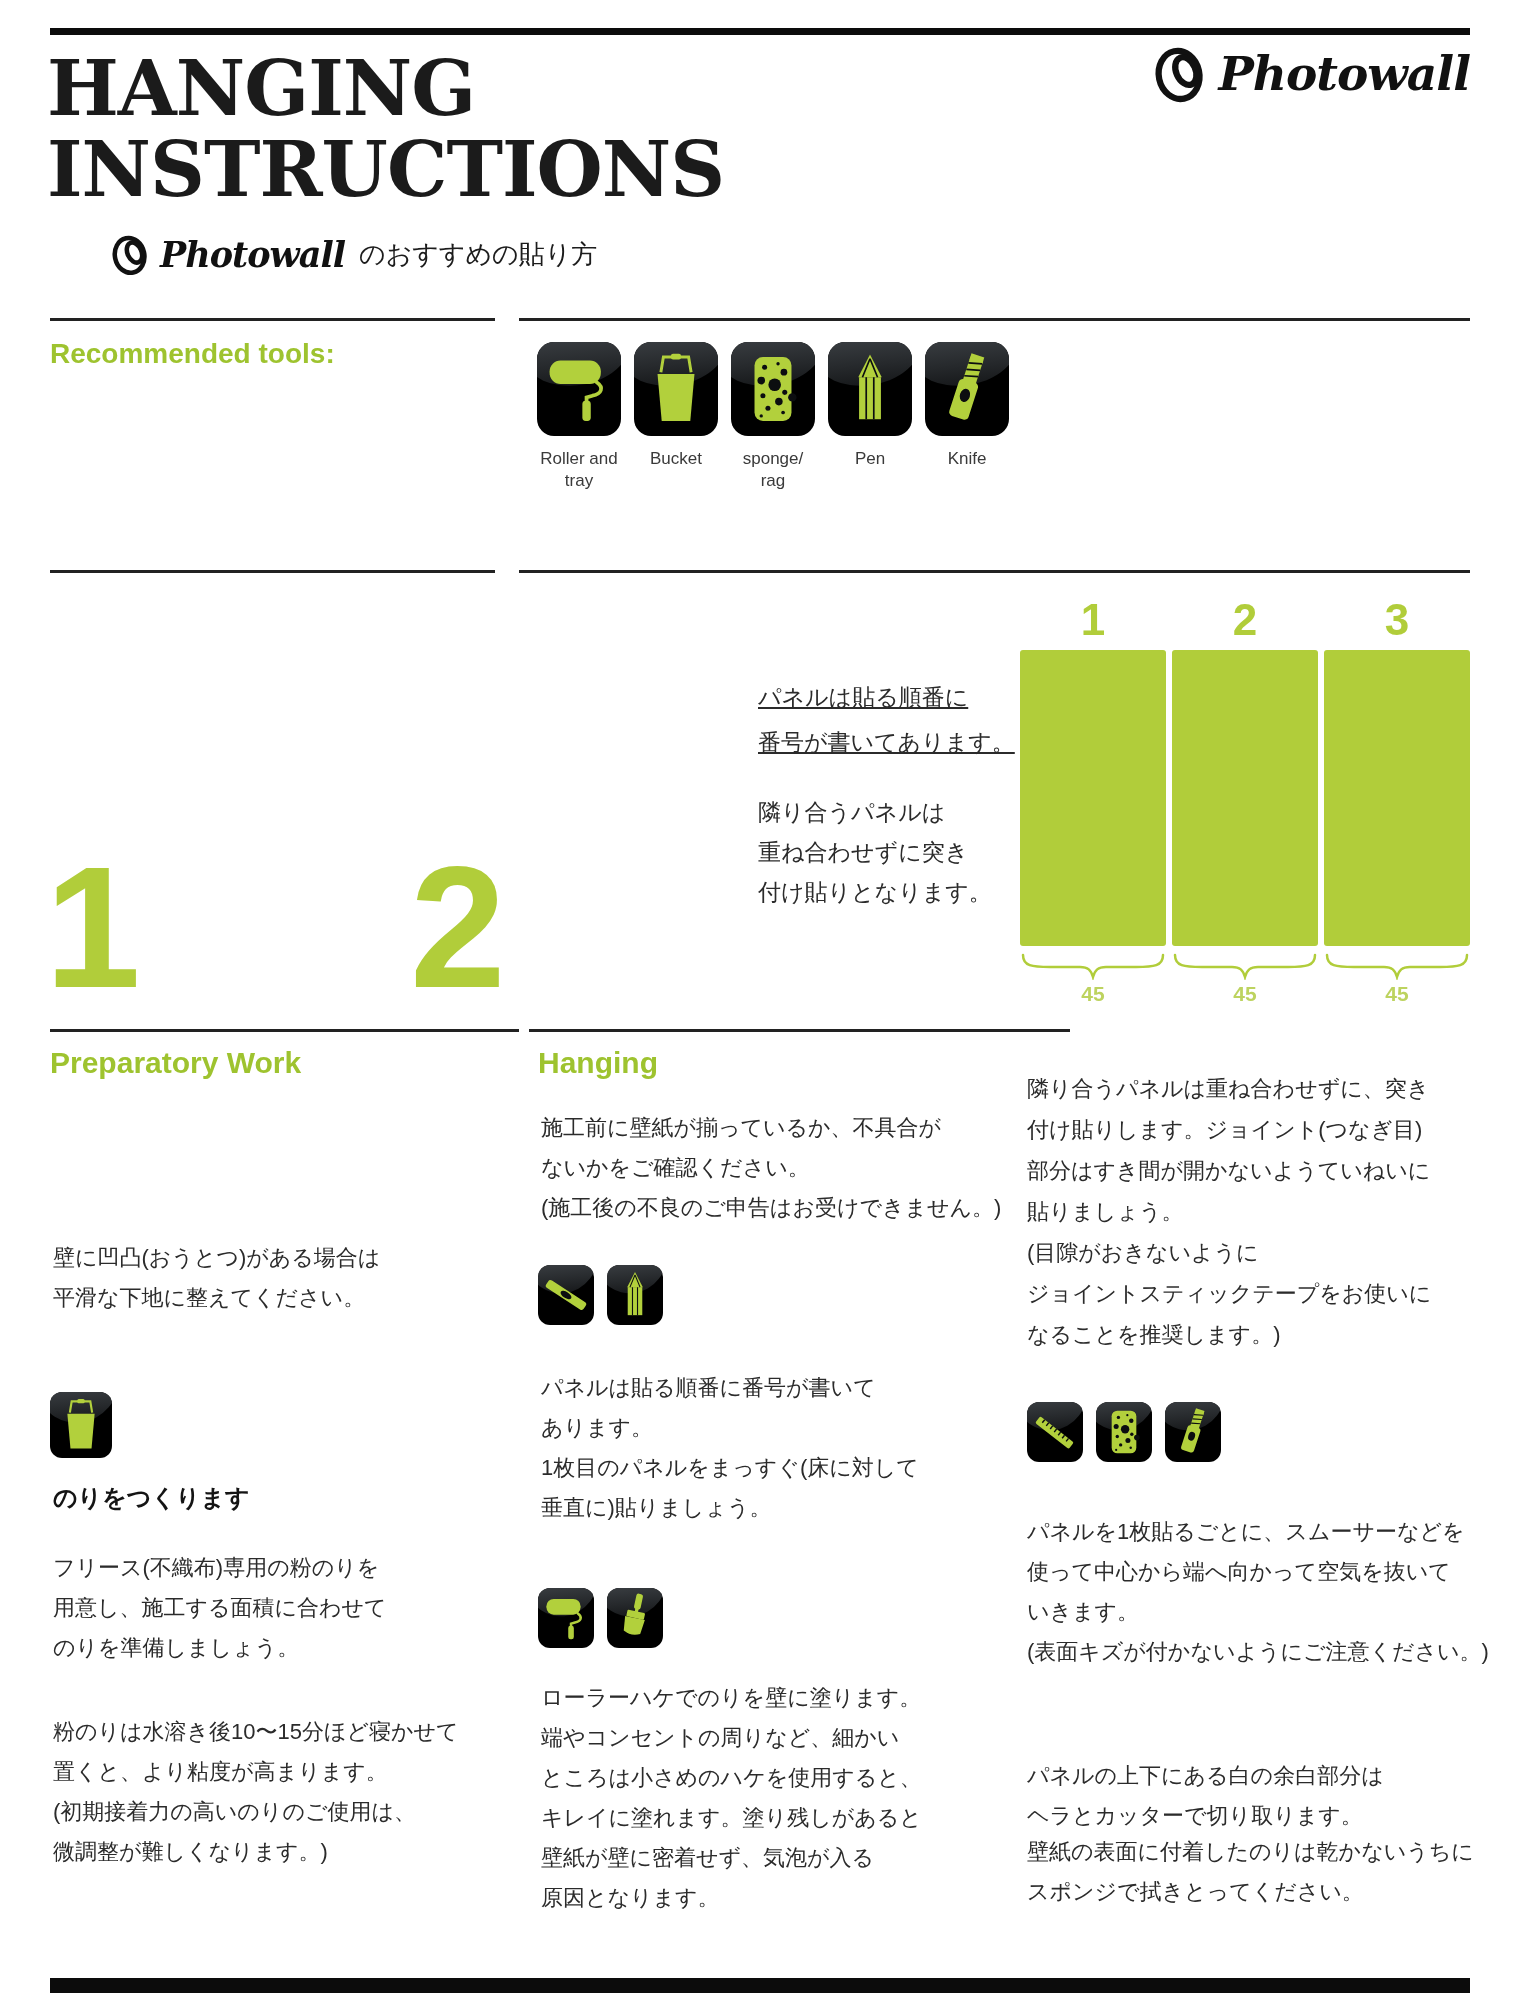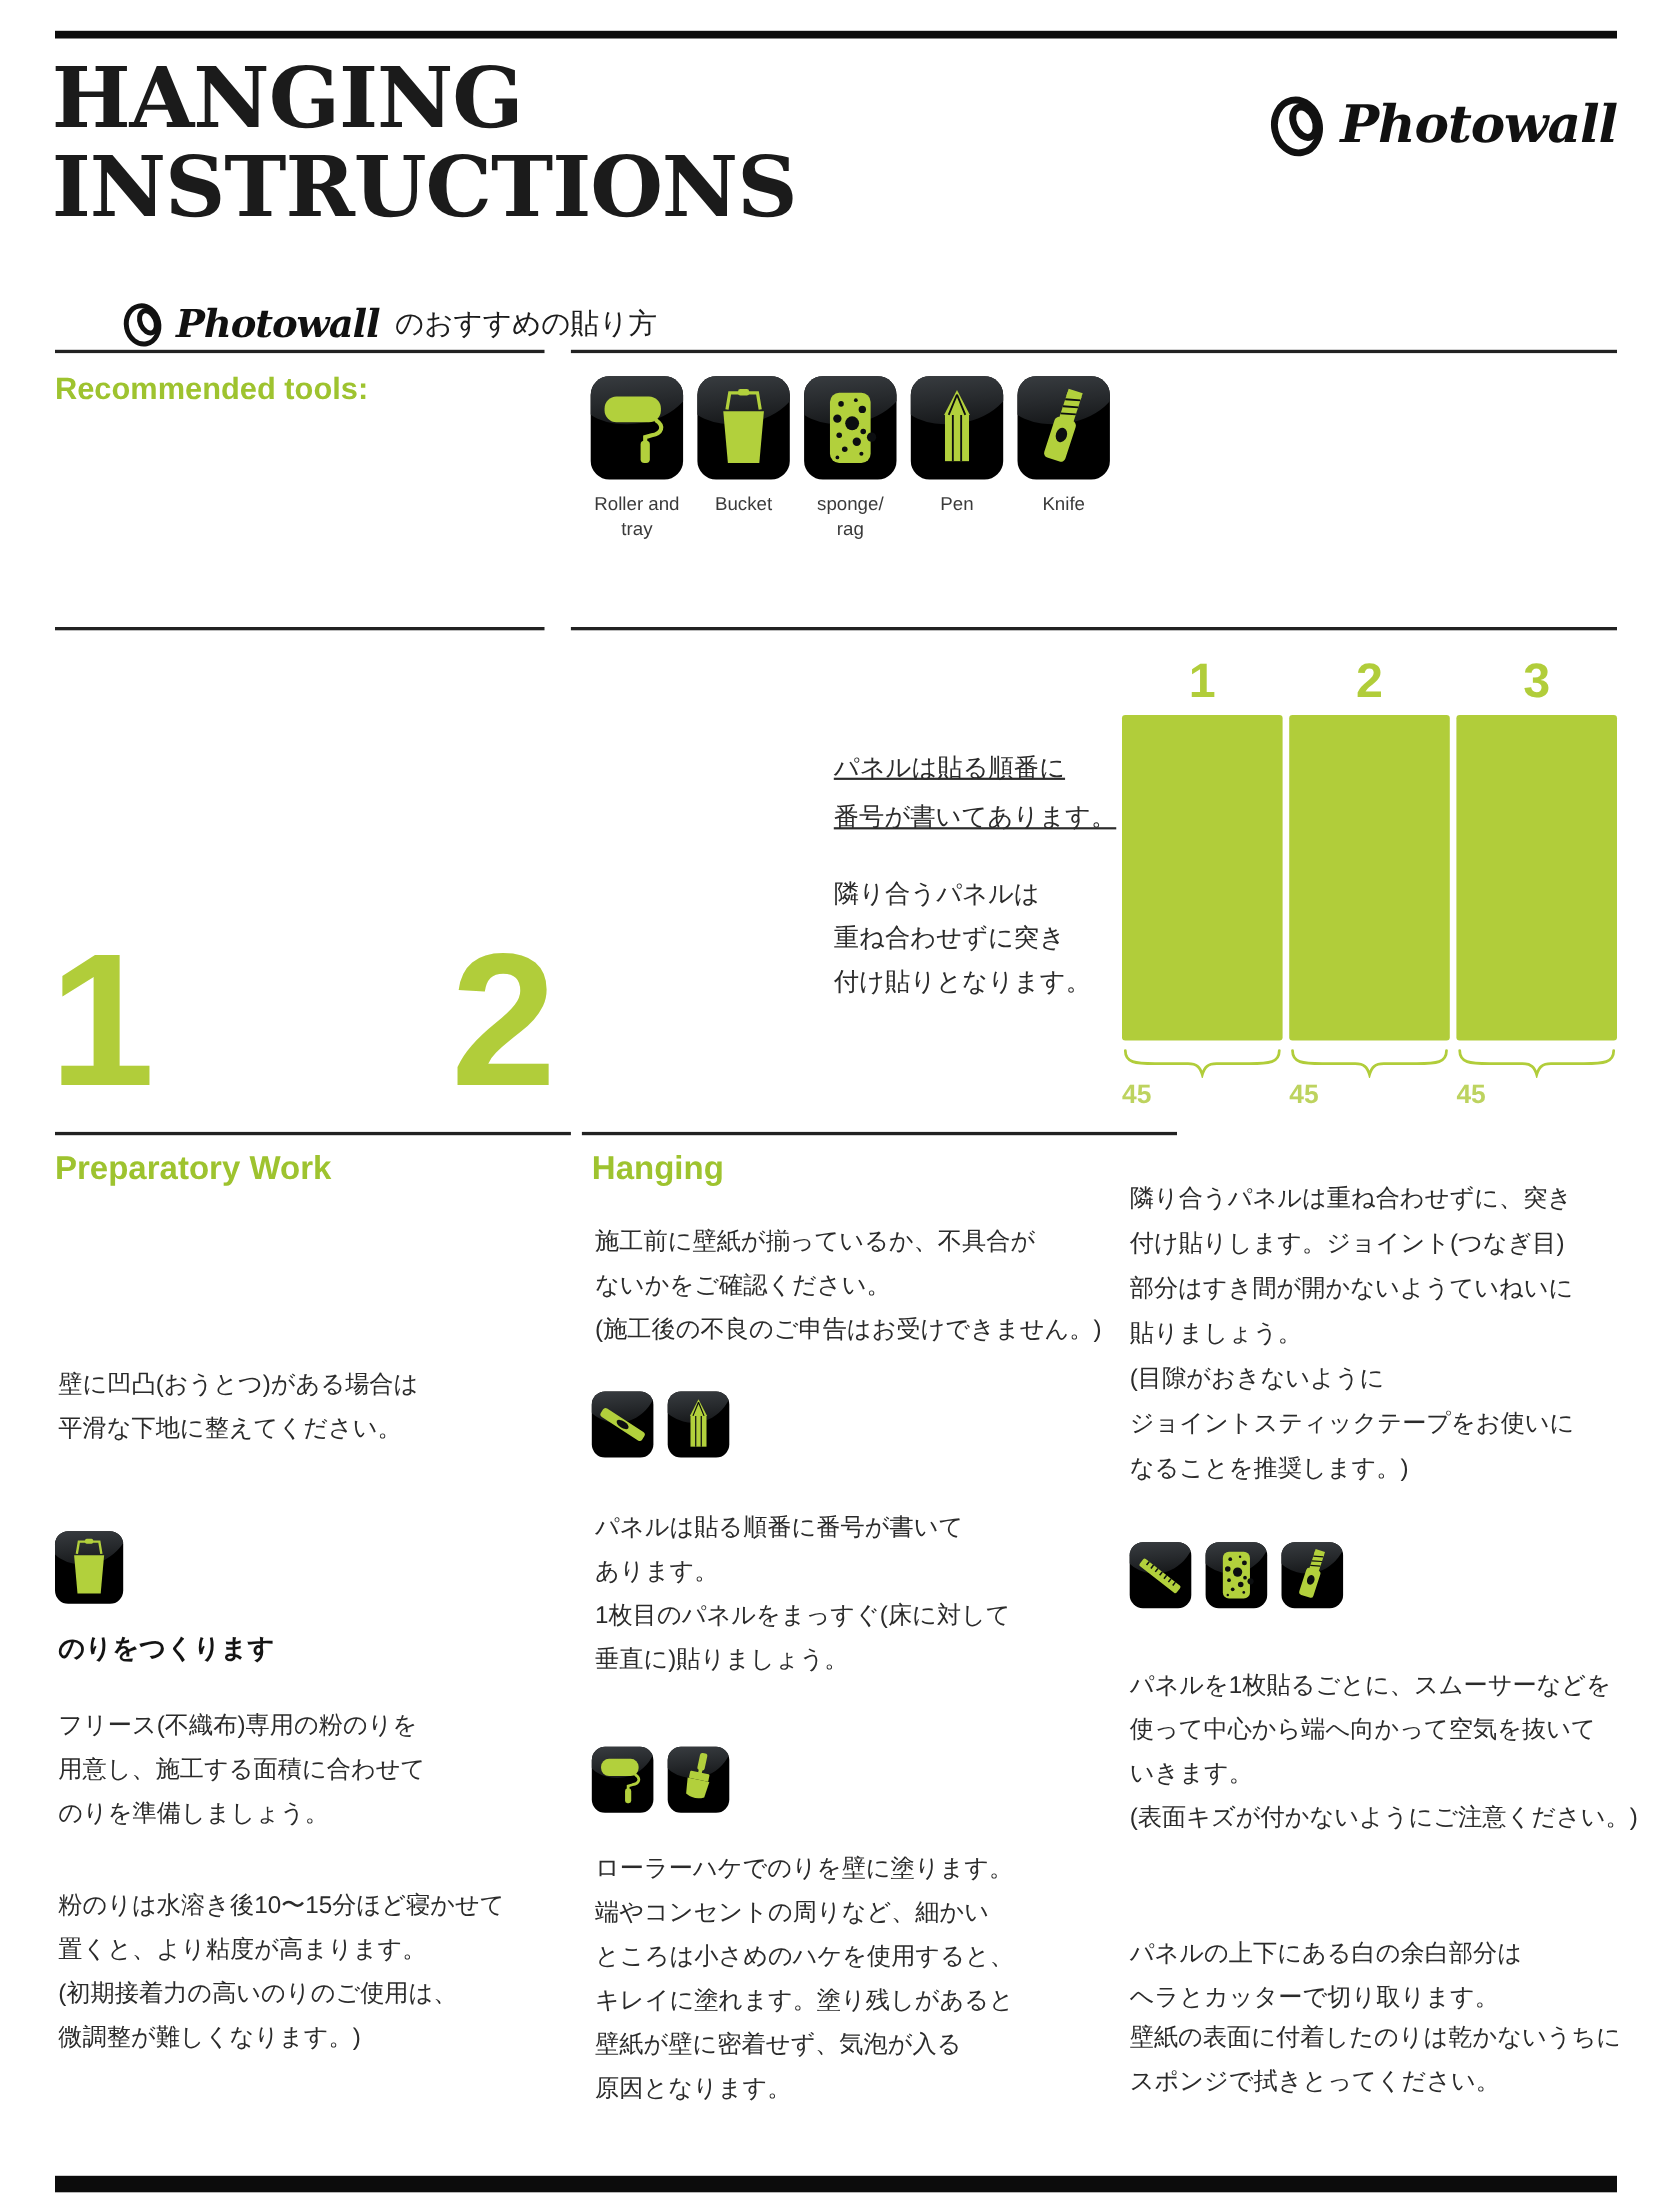--- a/index.html
+++ b/index.html
@@ -20,34 +20,34 @@
   .jp{font-size:22px;line-height:40px;color:var(--body);}
   .title{font-family:"DejaVu Serif","Liberation Serif",serif;font-weight:700;
          font-size:76px;line-height:81px;letter-spacing:-1px;color:var(--ink);}
   .green-h{font-weight:700;color:var(--green-head);}
   .script{font-family:"DejaVu Serif","Liberation Serif",serif;font-style:italic;font-weight:700;color:#111;letter-spacing:-1px;}
   .bignum{font-weight:700;font-size:172px;line-height:150px;color:var(--green-bright);}
   .panel{position:absolute;width:146px;height:296px;background:var(--green-bright);border-radius:3px;top:650px;}
   .panel-num{position:absolute;top:598px;width:146px;text-align:center;
              font-size:44px;font-weight:700;color:var(--green-bright);line-height:44px;}
   .brace{position:absolute;top:952px;width:146px;height:28px;}
-  .meas{position:absolute;top:982px;width:146px;text-align:left;font-size:24px;font-weight:700;color:var(--green-light);}
+  .meas{position:absolute;top:982px;width:146px;text-align:center;font-size:21px;font-weight:700;color:var(--green-light);}
   .tile{position:relative;overflow:hidden;background:#000;border-radius:17px;flex:none;}
   .tile::before{content:"";position:absolute;left:-12%;right:-12%;top:-32%;height:78%;
       background:linear-gradient(180deg,#4a4f54,#26292c 72%,#17191b);
       border-radius:0 0 55% 45%/0 0 42px 26px;transform:rotate(-5deg);}
   .tile svg{position:relative;z-index:1;display:block;width:100%;height:100%;color:#b2d03c;}
   .tools-row{position:absolute;left:537px;top:342px;display:flex;gap:13px;}
   .tool{display:flex;flex-direction:column;align-items:center;width:84px;}
   .tool .tile{width:84px;height:94px;}
   .tool-label{margin-top:12px;font-size:17px;line-height:22px;color:#3a3a3a;text-align:center;white-space:pre;}
   .minitile{width:56px;height:60px;border-radius:12px;}
   .icon-row{position:absolute;display:flex;gap:13px;}
   .bold-jp{font-size:24px;font-weight:700;color:#141414;}
-  .logo{display:flex;align-items:center;gap:8px;margin-top:40px;}
+  .logo{display:flex;align-items:center;gap:8px;}
 </style>
 </head>
 <body>
 
 <div class="page">
 
   <div class="bar" style="left:50px;top:28px;width:1420px;height:7px;"></div>
 
   <div class="abs title pre" style="left:47px;top:48px;">HANGING
 INSTRUCTIONS</div>

